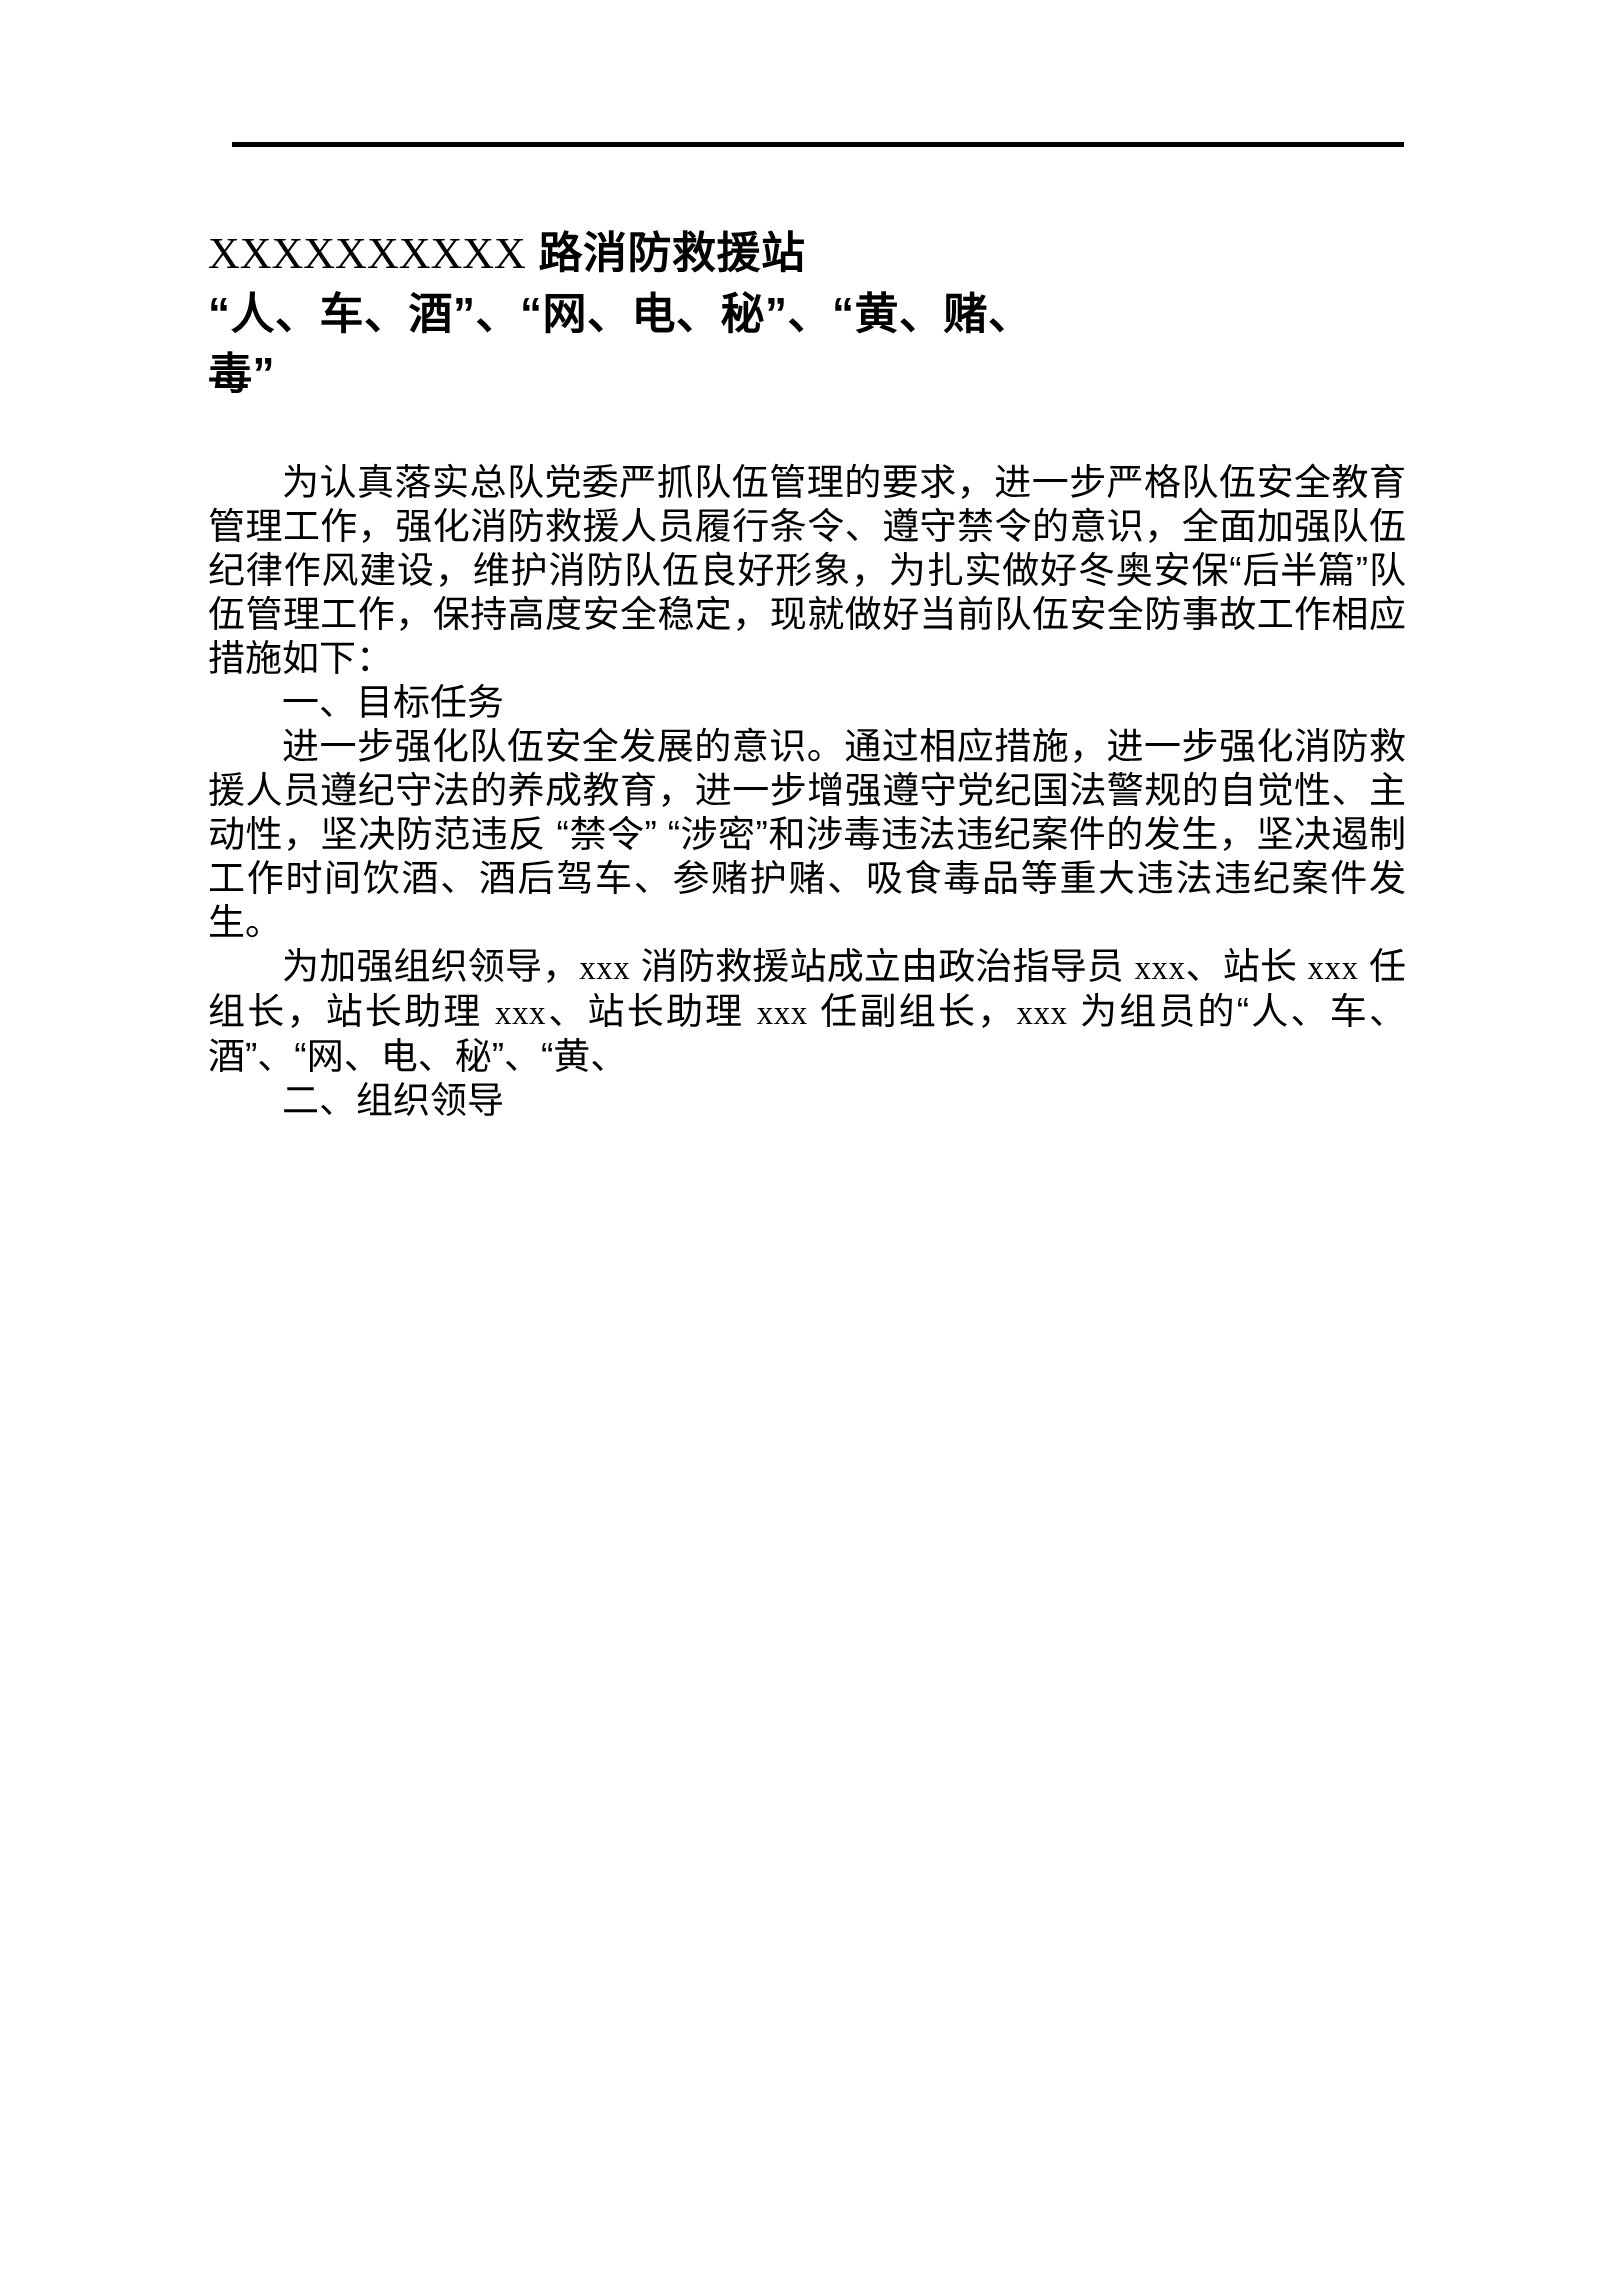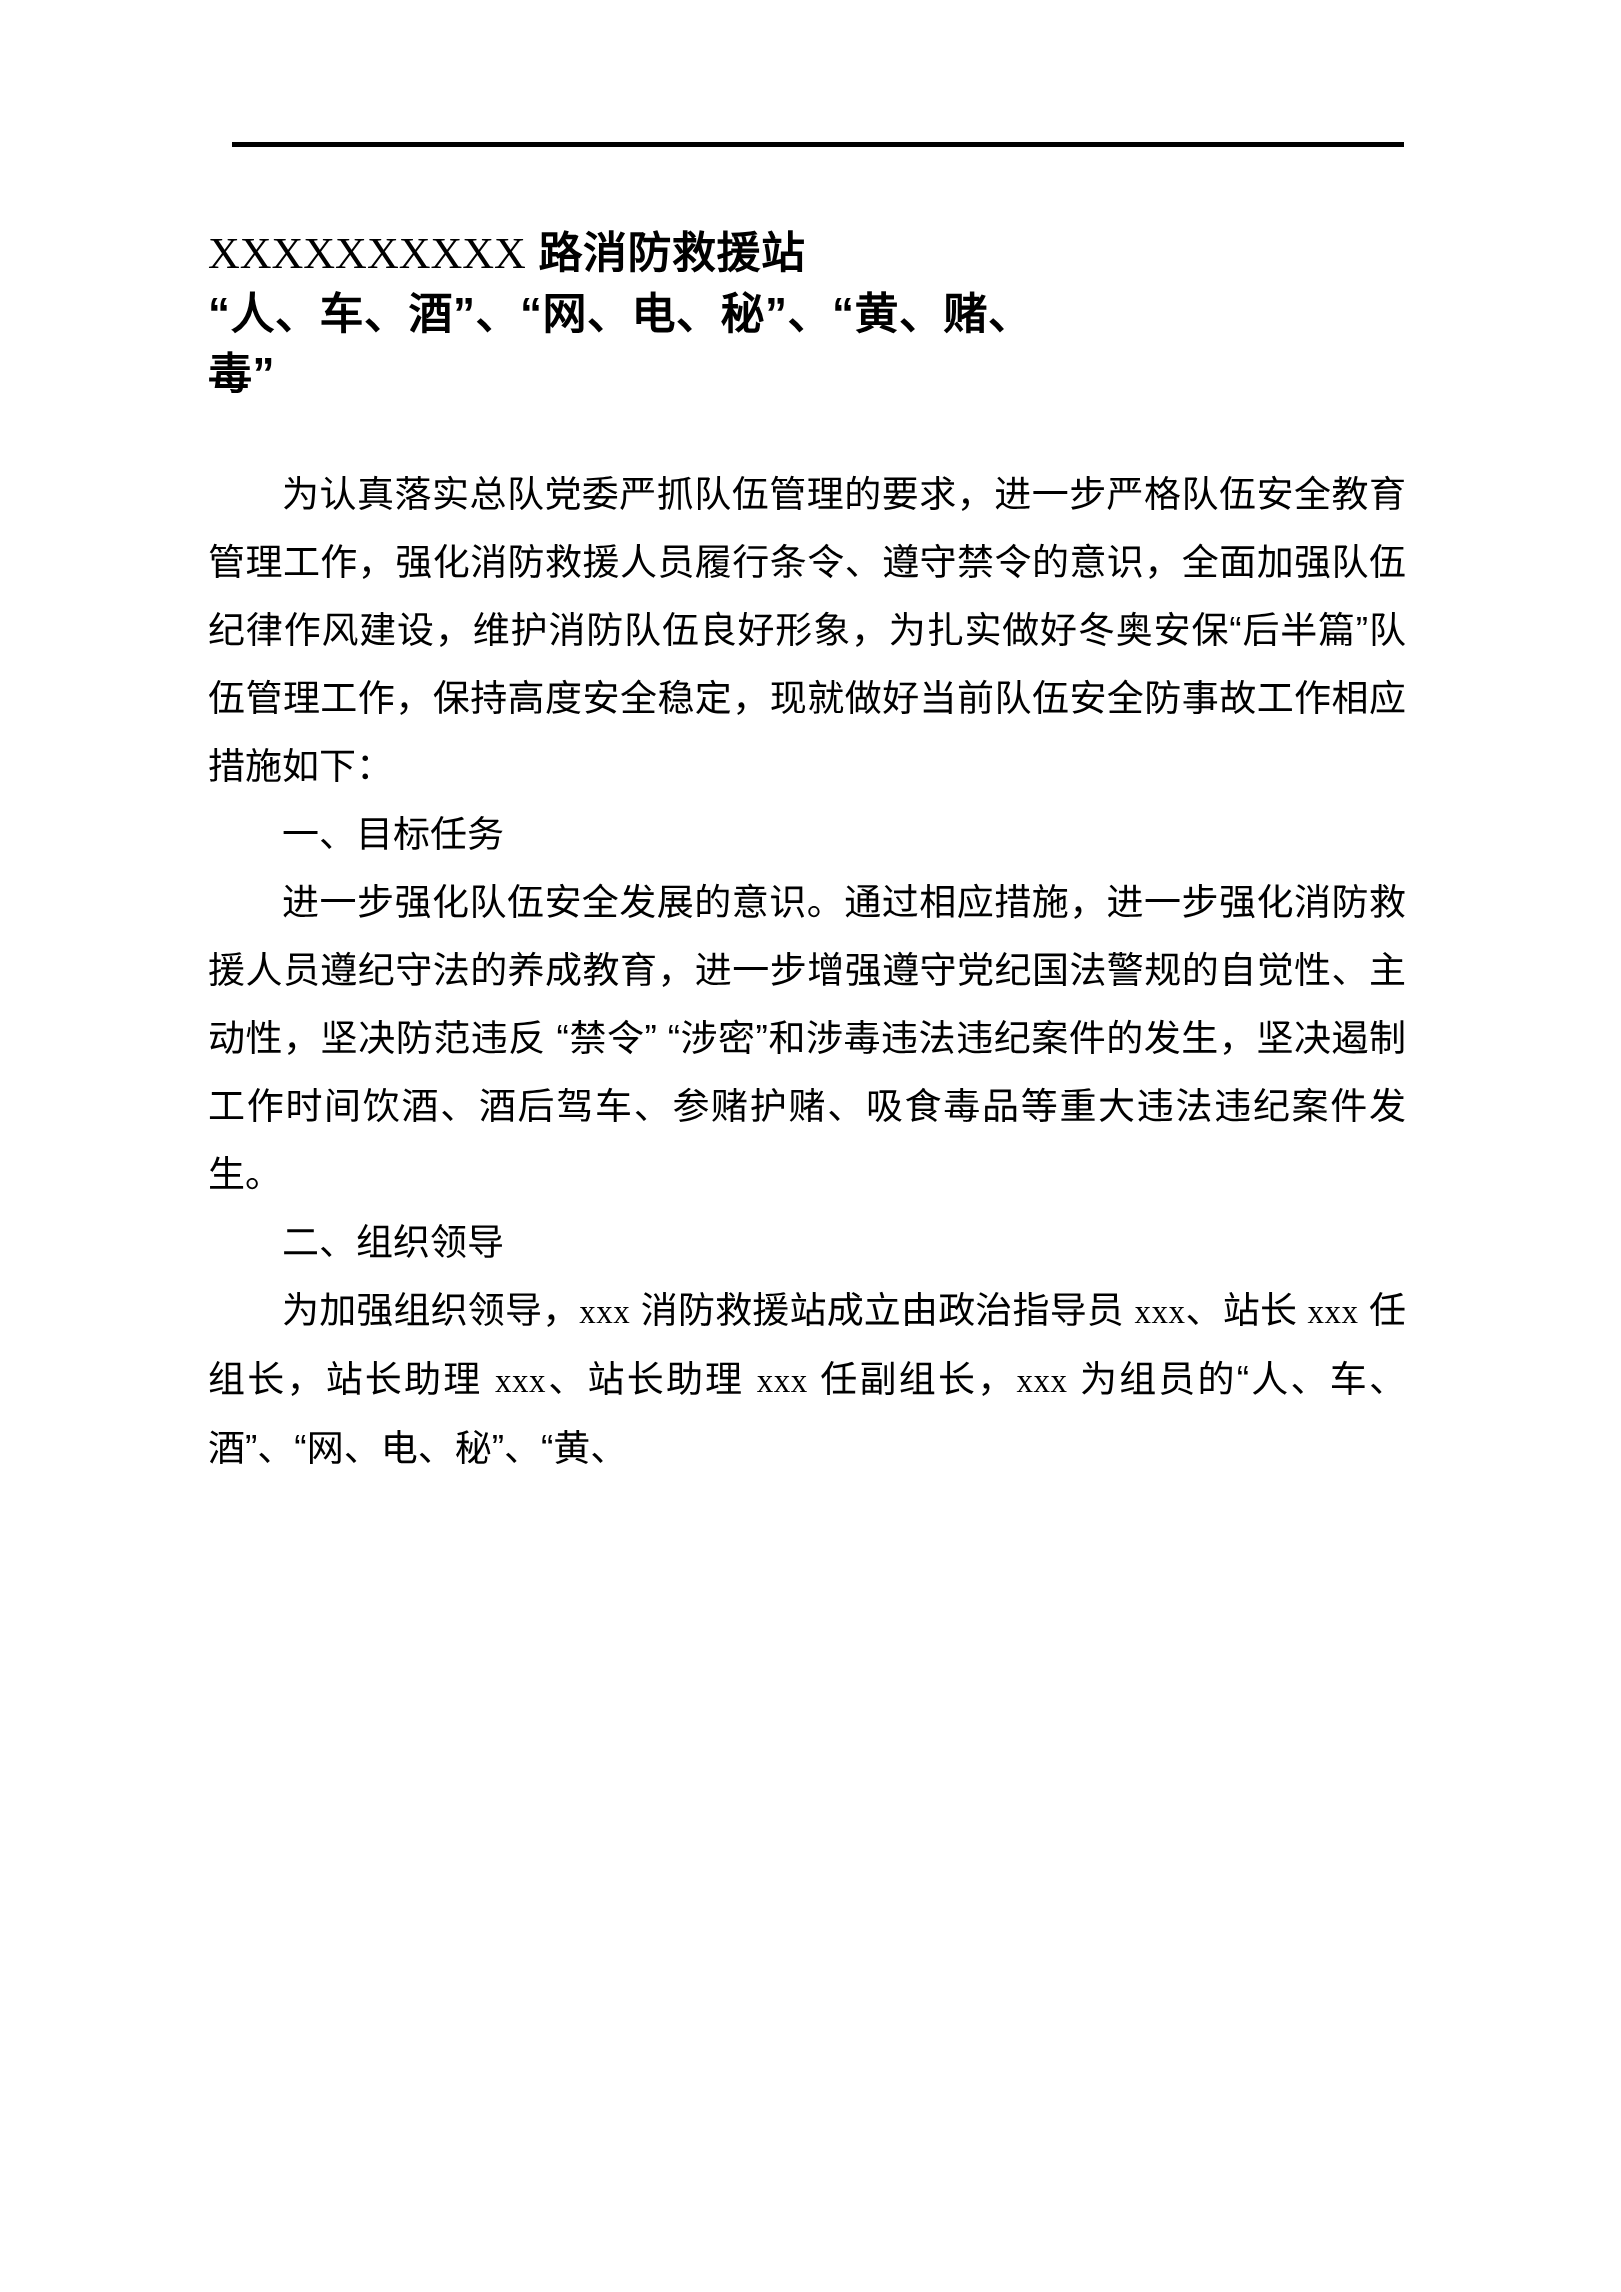--- a/index.html
+++ b/index.html
@@ -65,21 +65,21 @@
   }
   .title-line .lat {
     font-family: "Liberation Serif", "DejaVu Serif", serif;
     font-weight: normal;
     letter-spacing: 0px;
   }
 
   
   .para {
     font-size: 37px;
-    line-height: 68px;
+    line-height: 44px;
     text-align: justify;
     text-justify: inter-ideograph;
     text-indent: 74px;
     margin: 0;
     padding: 0;
     word-break: break-all;
     letter-spacing: 0px;
   }
   .para.heading {
     text-indent: 74px;
@@ -106,19 +106,19 @@
       <div class="title-line">“人、车、酒”、“网、电、秘”、“黄、赌、</div>
       <div class="title-line">毒”</div>
     </div>
 
     <p class="para">为认真落实总队党委严抓队伍管理的要求，进一步严格队伍安全教育管理工作，强化消防救援人员履行条令、遵守禁令的意识，全面加强队伍纪律作风建设，维护消防队伍良好形象，为扎实做好冬奥安保“后半篇”队伍管理工作，保持高度安全稳定，现就做好当前队伍安全防事故工作相应措施如下：</p>
 
     <p class="para heading">一、目标任务</p>
 
     <p class="para">进一步强化队伍安全发展的意识。通过相应措施，进一步强化消防救援人员遵纪守法的养成教育，进一步增强遵守党纪国法警规的自觉性、主动性，坚决防范违反 “禁令” “涉密”和涉毒违法违纪案件的发生，坚决遏制工作时间饮酒、酒后驾车、参赌护赌、吸食毒品等重大违法违纪案件发生。</p>
 
+    <p class="para"><span>为加强组织领导，</span><span class="lat">xxx</span><span> 消防救援站成立由政治指导员 </span><span class="lat">xxx</span><span>、站长 </span><span class="lat">xxx</span><span> 任组长，站长助理 </span><span class="lat">xxx</span><span>、站长助理 </span><span class="lat">xxx</span><span> 任副组长，</span><span class="lat">xxx</span><span> 为组员的“人、车、酒”、“网、电、秘”、“黄、</span></p>
+
     <p class="para heading">二、组织领导</p>
-
-    <p class="para"><span>为加强组织领导，</span><span class="lat">xxx</span><span> 消防救援站成立由政治指导员 </span><span class="lat">xxx</span><span>、站长 </span><span class="lat">xxx</span><span> 任组长，站长助理 </span><span class="lat">xxx</span><span>、站长助理 </span><span class="lat">xxx</span><span> 任副组长，</span><span class="lat">xxx</span><span> 为组员的“人、车、酒”、“网、电、秘”、“黄、</span></p>
 
   </div>
 </div>
 
 
 </body></html>

